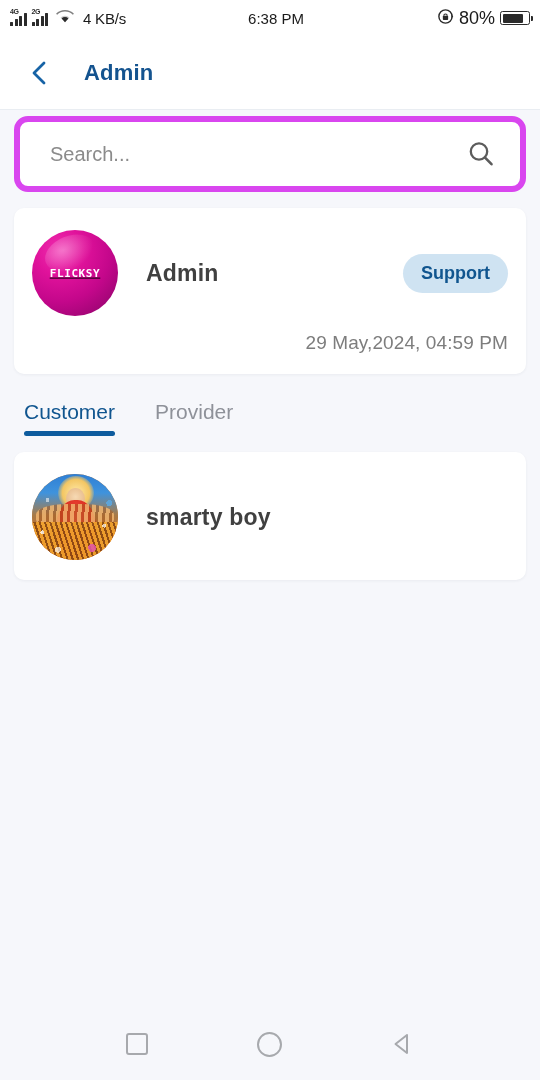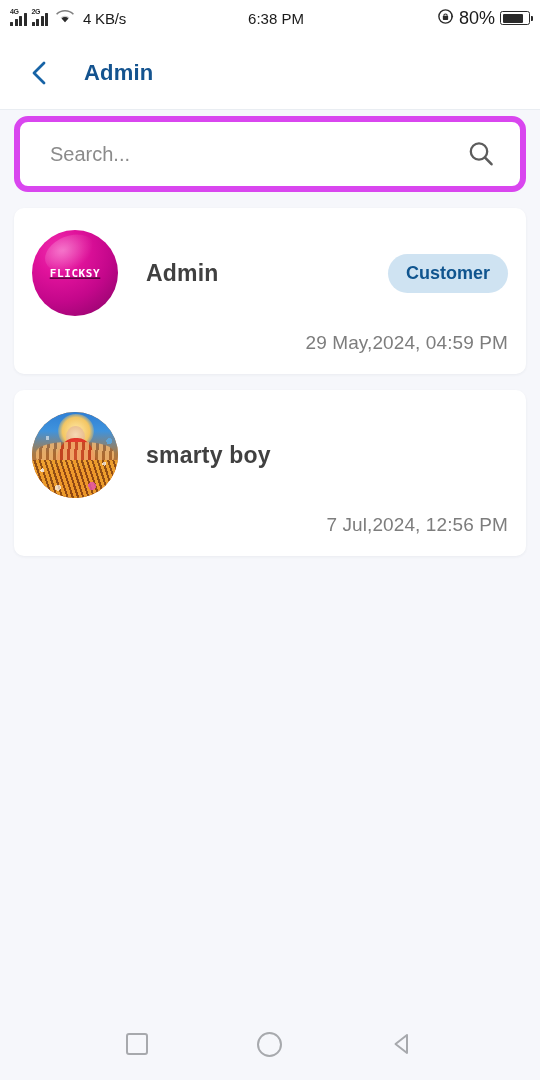--- a/index.html
+++ b/index.html
@@ -389,40 +389,43 @@
       </svg>
     </span>
   </div>
 
   <div class="card">
     <div class="card-row">
       <div class="avatar avatar-flicksy">
         <span class="flicksy-text">FLICKSY</span>
       </div>
       <div class="card-name">Admin</div>
-      <div class="badge">Customer</div>
+      <div class="badge">Support</div>
     </div>
     <div class="card-time">29 May,2024, 04:59 PM</div>
   </div>
 
+  <div class="tabs">
+    <div class="tab active">Customer</div>
+    <div class="tab">Provider</div>
+  </div>
 
   <div class="card">
     <div class="card-row">
       <div class="avatar avatar-photo">
         <span class="ph-sky"></span>
         <span class="ph-halo"></span>
         <span class="ph-face"></span>
         <span class="ph-body"></span>
         <span class="ph-arms"></span>
         <span class="ph-tiger"></span>
         <span class="ph-specks"></span>
       </div>
       <div class="card-name">smarty boy</div>
     </div>
-    <div class="card-time">7 Jul,2024, 12:56 PM</div>
   </div>
 
 </div>
 
 <div class="nav-bar">
   <div class="nav-btn">
     <span class="nav-square"></span>
   </div>
   <div class="nav-btn">
     <span class="nav-circle"></span>

